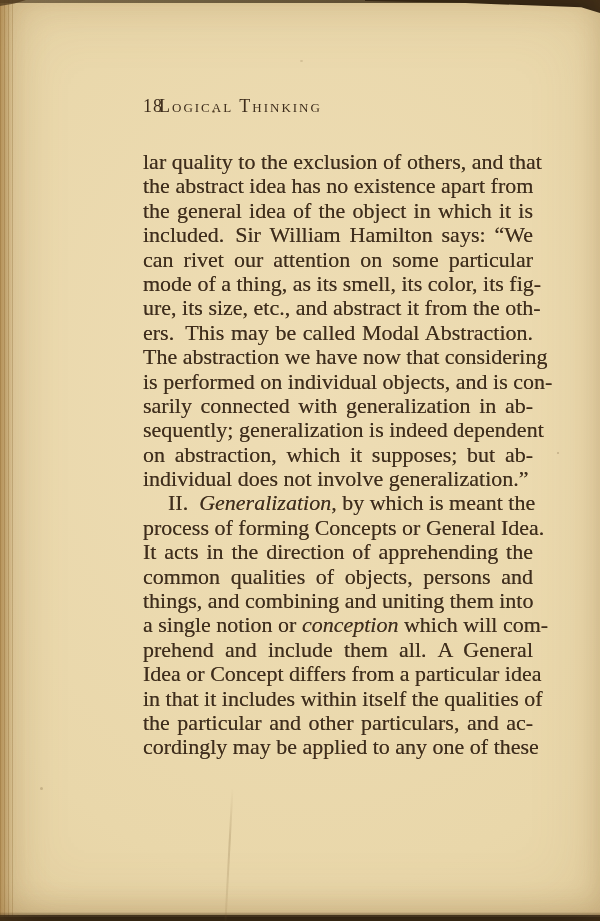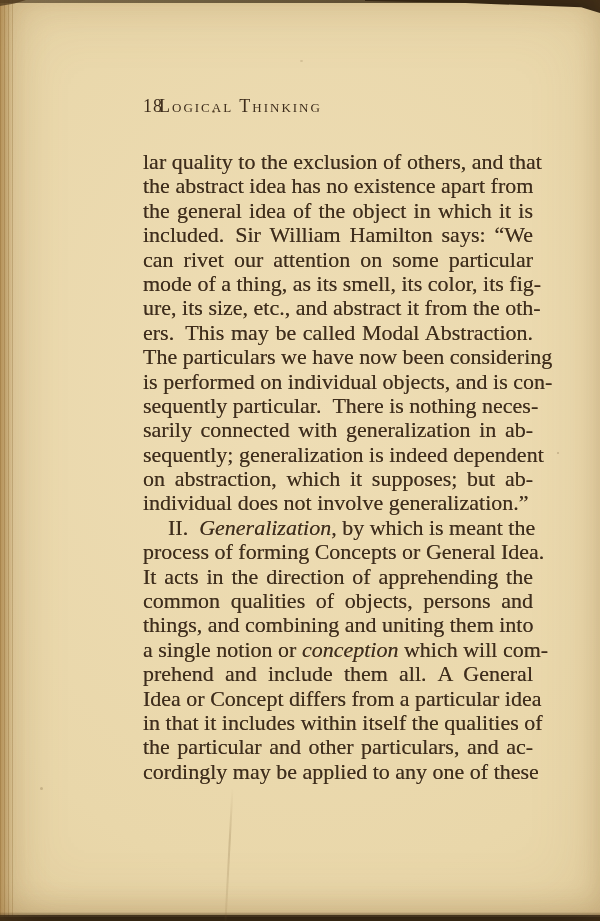--- a/index.html
+++ b/index.html
@@ -99,23 +99,22 @@
 
   <div class="text">
       <div class="line"><span>lar quality to the exclusion of others, and that</span></div>
       <div class="line"><span>the abstract idea has no existence apart from</span></div>
       <div class="line"><span>the general idea of the object in which it is</span></div>
       <div class="line"><span>included. Sir William Hamilton says: “We</span></div>
       <div class="line"><span>can rivet our attention on some particular</span></div>
       <div class="line"><span>mode of a thing, as its smell, its color, its fig-</span></div>
       <div class="line"><span>ure, its size, etc., and abstract it from the oth-</span></div>
       <div class="line"><span>ers. This may be called Modal Abstraction.</span></div>
-      <div class="line"><span>The particulars we have now been considering</span></div>
+      <div class="line"><span>The abstraction we have now that considering</span></div>
       <div class="line"><span>is performed on individual objects, and is con-</span></div>
-      <div class="line"><span>sequently particular. There is nothing neces-</span></div>
       <div class="line"><span>sarily connected with generalization in ab-</span></div>
       <div class="line"><span>sequently; generalization is indeed dependent</span></div>
       <div class="line"><span>on abstraction, which it supposes; but ab-</span></div>
       <div class="line natural"><span>individual does not involve generalization.”</span></div>
       <div class="line indent"><span>II. </span><em>Generalization,</em><span> by which is meant the</span></div>
       <div class="line"><span>process of forming Concepts or General Idea.</span></div>
       <div class="line"><span>It acts in the direction of apprehending the</span></div>
       <div class="line"><span>common qualities of objects, persons and</span></div>
       <div class="line"><span>things, and combining and uniting them into</span></div>
       <div class="line"><span>a single notion or </span><em>conception</em><span> which will com-</span></div>

